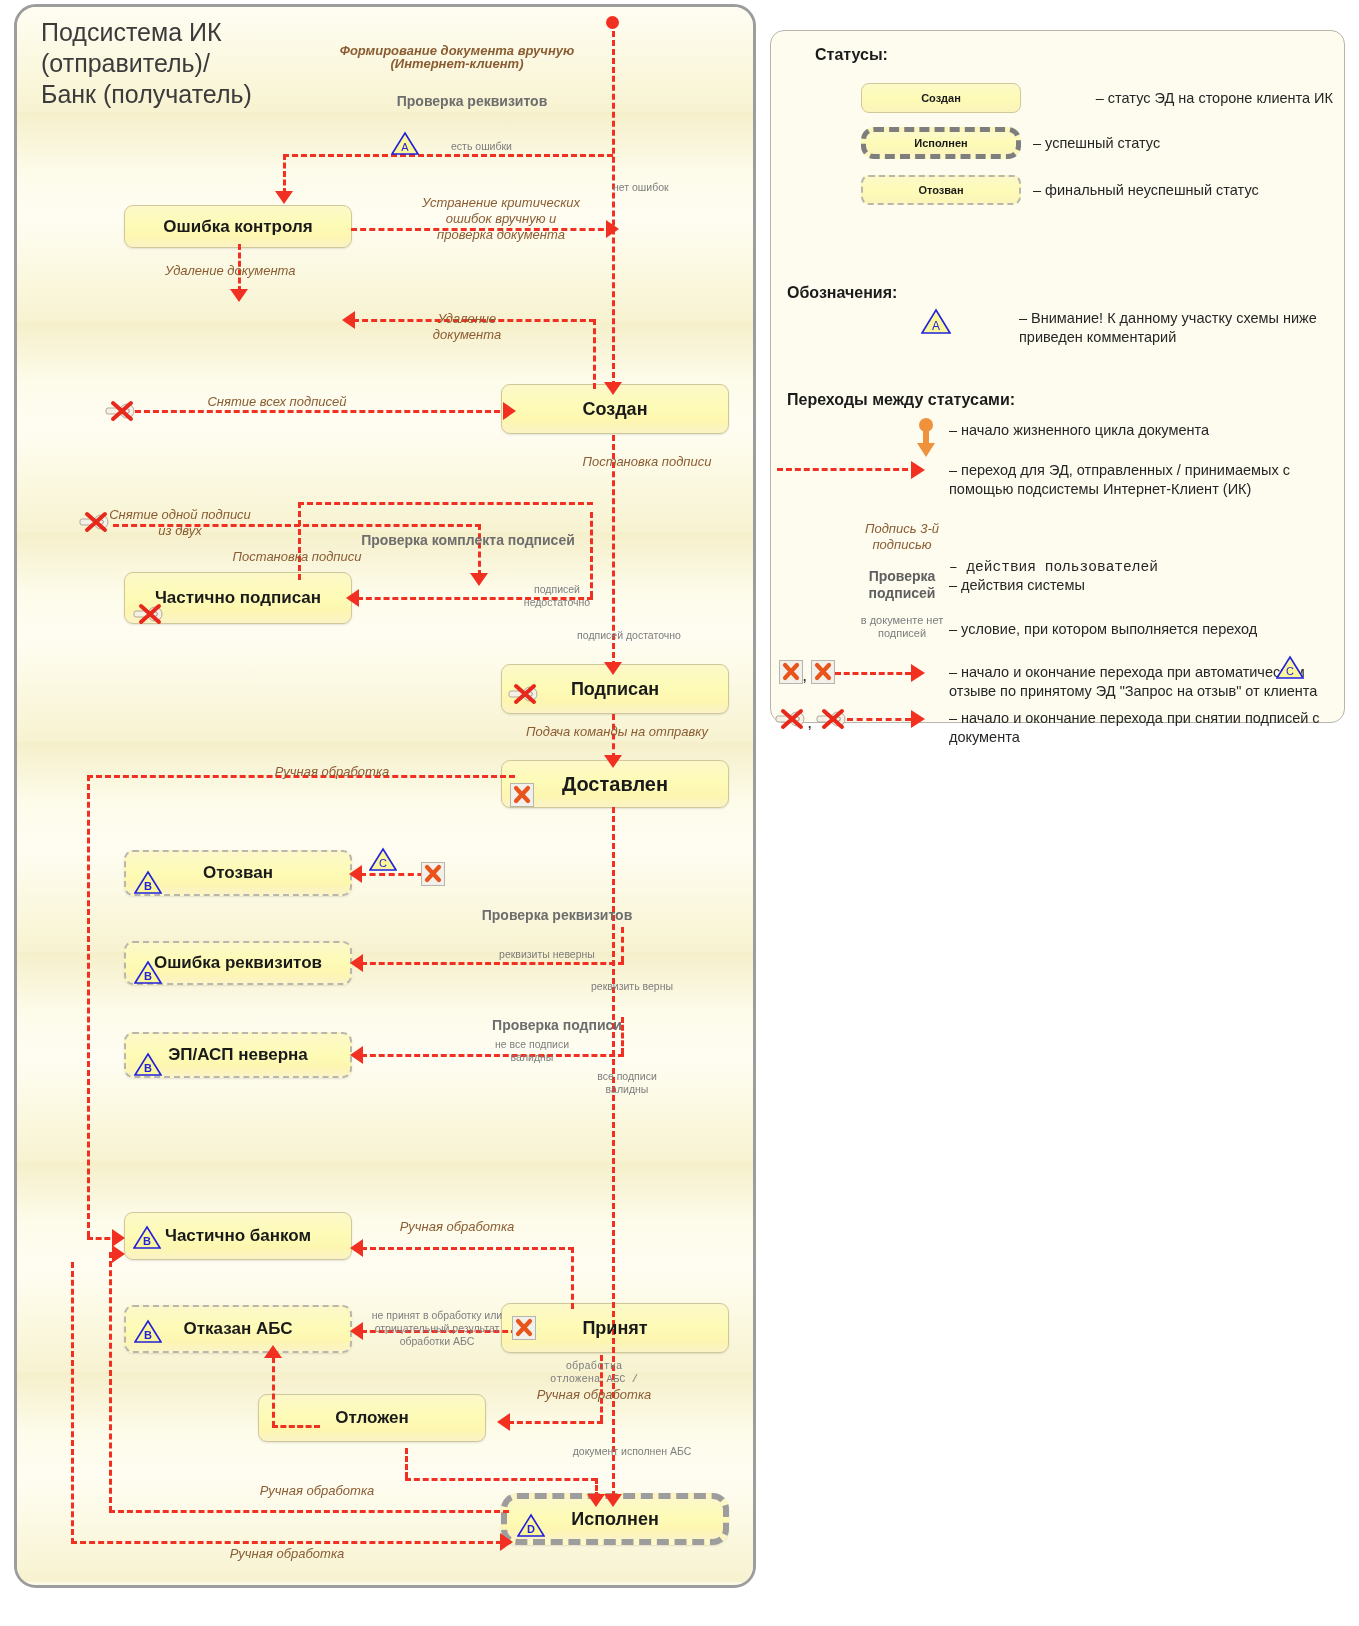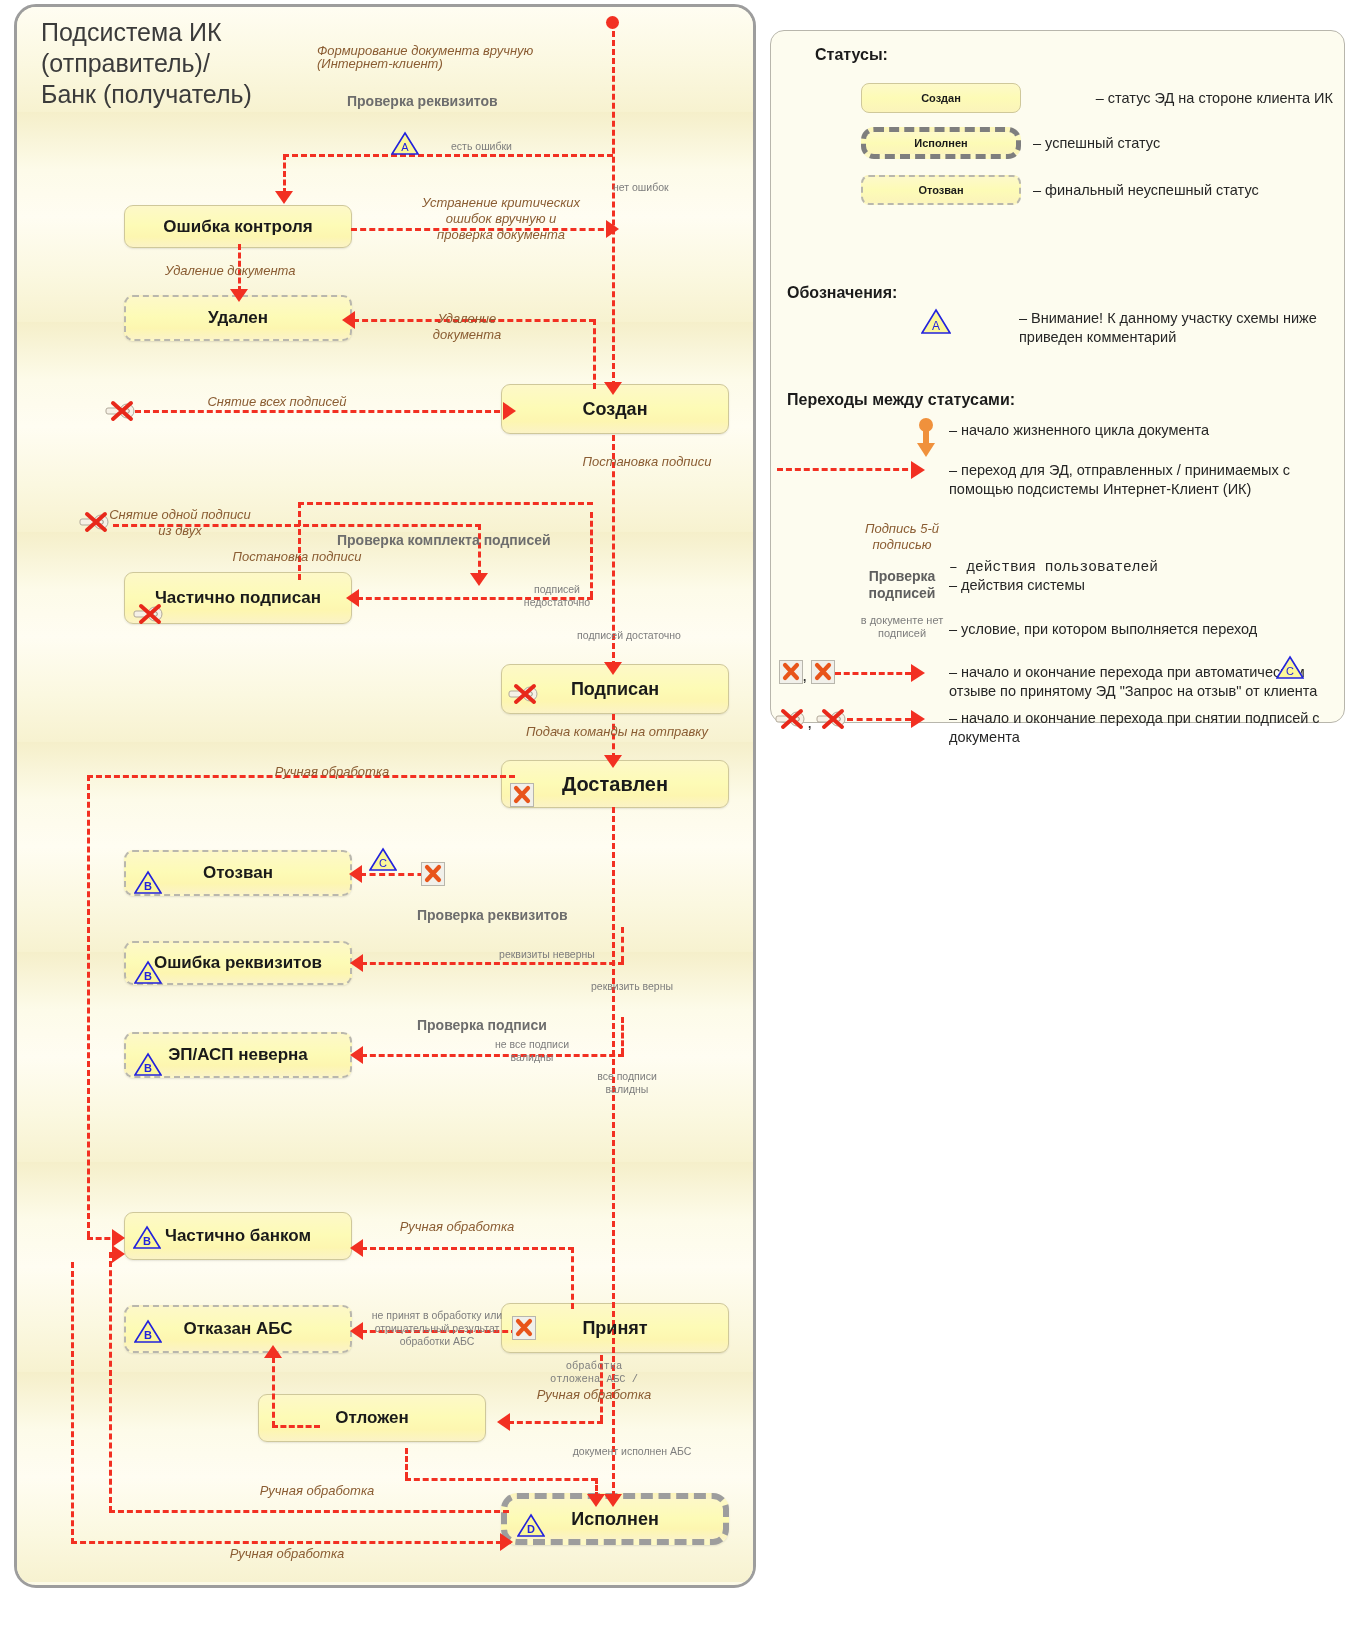--- a/index.html
+++ b/index.html
@@ -57,21 +57,21 @@
 
   .startdot{position:absolute;width:13px;height:13px;border-radius:50%;
             background:#f23022;z-index:4;}
 
   
   .elab{position:absolute;z-index:5;line-height:13px;}
   .elab.user{font-style:italic;color:#8a5c32;font-size:13px;}
   .elab.sys {color:#6d6d6d;font-size:14px;font-weight:bold;}
   .elab.cond{color:#7d7d7d;font-size:10.5px;}
   .elab.c   {text-align:center;}
-  .elab.r   {text-align:left;}
+  .elab.r   {text-align:center;font-weight:bold;}
 
   
   #legend{
     position:absolute;left:770px;top:30px;width:575px;height:693px;
     border:1px solid #b8b6ac;border-radius:14px;background:#fdfcef;
     box-sizing:border-box;
   }
   .lg-head{position:absolute;font-weight:bold;font-size:16px;color:#1b1b1b;}
   .lg-txt{position:absolute;font-size:14.5px;color:#262626;line-height:19px;}
   .lg-dash{position:absolute;font-weight:bold;font-size:15px;color:#262626;}
@@ -280,23 +280,20 @@
   <div class="xbtn" style="left:404px;top:855px;">
     <svg width="22" height="22" viewBox="0 0 22 22">
       <path d="M5 4 L17 17 M17 4 L5 17" stroke="#e8541a" stroke-width="4.2" stroke-linecap="round"></path>
     </svg>
   </div>
 
   <div class="node solid" style="left:107px;top:198px;width:228px;height:43px;font-size:17px;">
     <span class="lbl">Ошибка контроля</span>
   </div>
 
-  <div class="node dashed" style="left:107px;top:288px;width:228px;height:46px;font-size:17px;">
-    <span class="lbl">Удален</span>
-  </div>
 
   <div class="node solid" style="left:484px;top:377px;width:228px;height:50px;font-size:18px;">
     <span class="lbl">Создан</span>
   </div>
 
   <div class="node solid" style="left:107px;top:565px;width:228px;height:52px;font-size:17px;">
     <span class="lbl">Частично подписан</span>
     <div class="keyx" style="left:8px;top:30px;">
       <svg width="34" height="22" viewBox="0 0 34 22">
         <rect x="1" y="8" width="14" height="6" rx="2" fill="#f6f1e6" stroke="#b1a99a" stroke-width="1"></rect>
@@ -444,21 +441,21 @@
   <div class="lg-txt" style="left:178px;top:390px;width:360px;">– начало жизненного цикла документа</div>
 
   <div style="position:absolute;left:6px;top:437px;width:0;height:0;
               border-top:3px dashed #f23022;width:140px;"></div>
   <div style="position:absolute;left:140px;top:430px;width:0;height:0;
               border-top:9px solid transparent;border-bottom:9px solid transparent;
               border-left:14px solid #f23022;"></div>
   <div class="lg-txt" style="left:178px;top:430px;width:380px;white-space:pre-line;">– переход для ЭД, отправленных / принимаемых с
    помощью подсистемы Интернет-Клиент (ИК)</div>
 
-  <div class="lg-italic" style="left:36px;top:490px;width:190px;white-space:pre-line;">Подпись 5-й
+  <div class="lg-italic" style="left:36px;top:490px;width:190px;white-space:pre-line;">Подпись 3-й
 подписью</div>
   <div class="lg-txt" style="left:178px;top:527px;width:360px;font-family:Liberation Mono, monospace;">– действия пользователей</div>
 
   <div class="lg-sys" style="left:36px;top:537px;width:190px;white-space:pre-line;">Проверка
 подписей</div>
   <div class="lg-txt" style="left:178px;top:545px;width:360px;">– действия системы</div>
 
   <div class="lg-cond" style="left:36px;top:583px;width:190px;white-space:pre-line;">в документе нет
 подписей</div>
   <div class="lg-txt" style="left:178px;top:589px;width:360px;">– условие, при котором выполняется переход</div>

